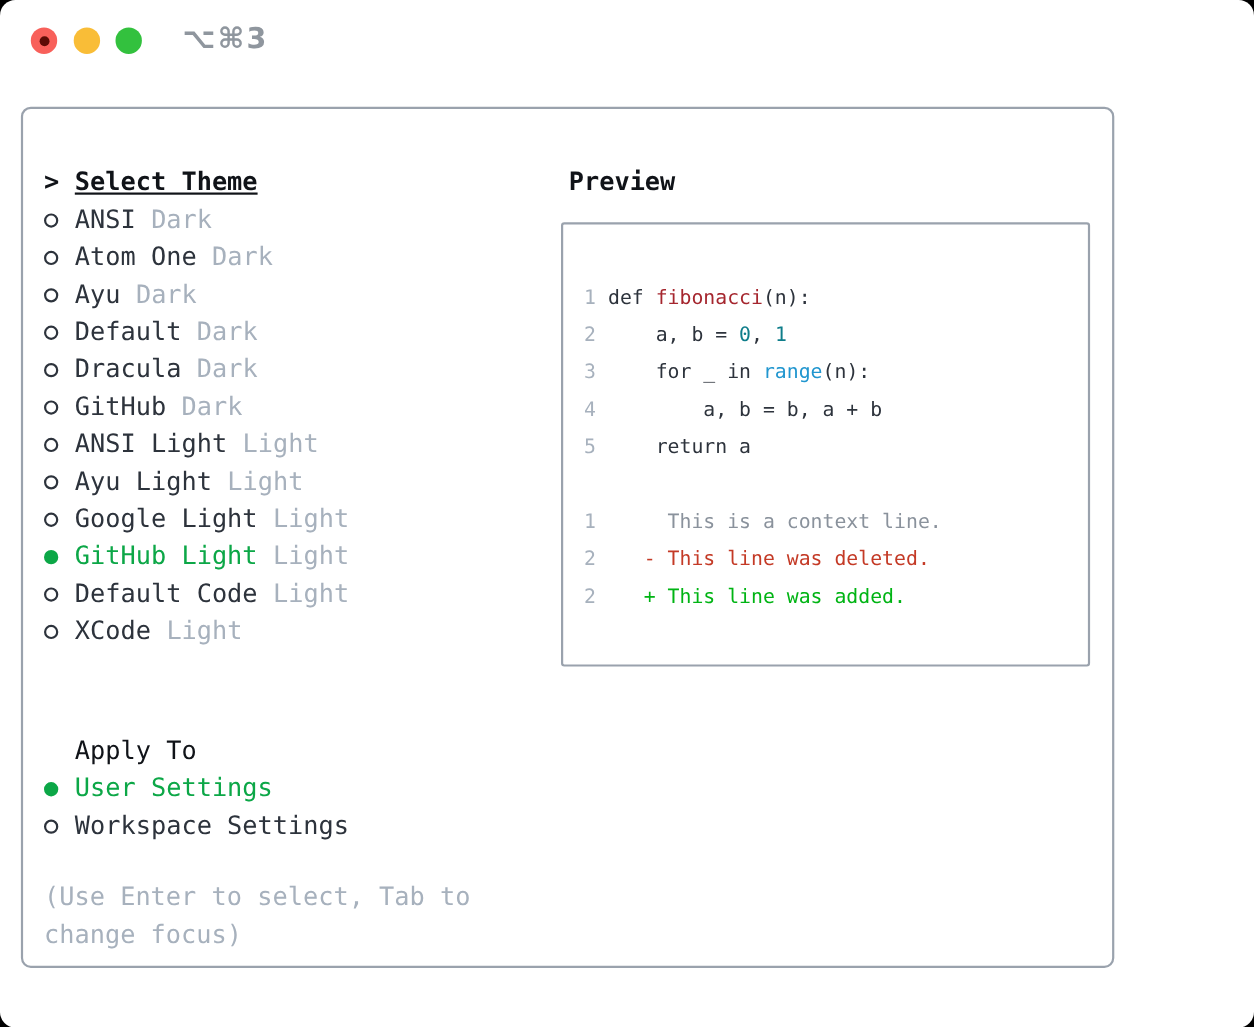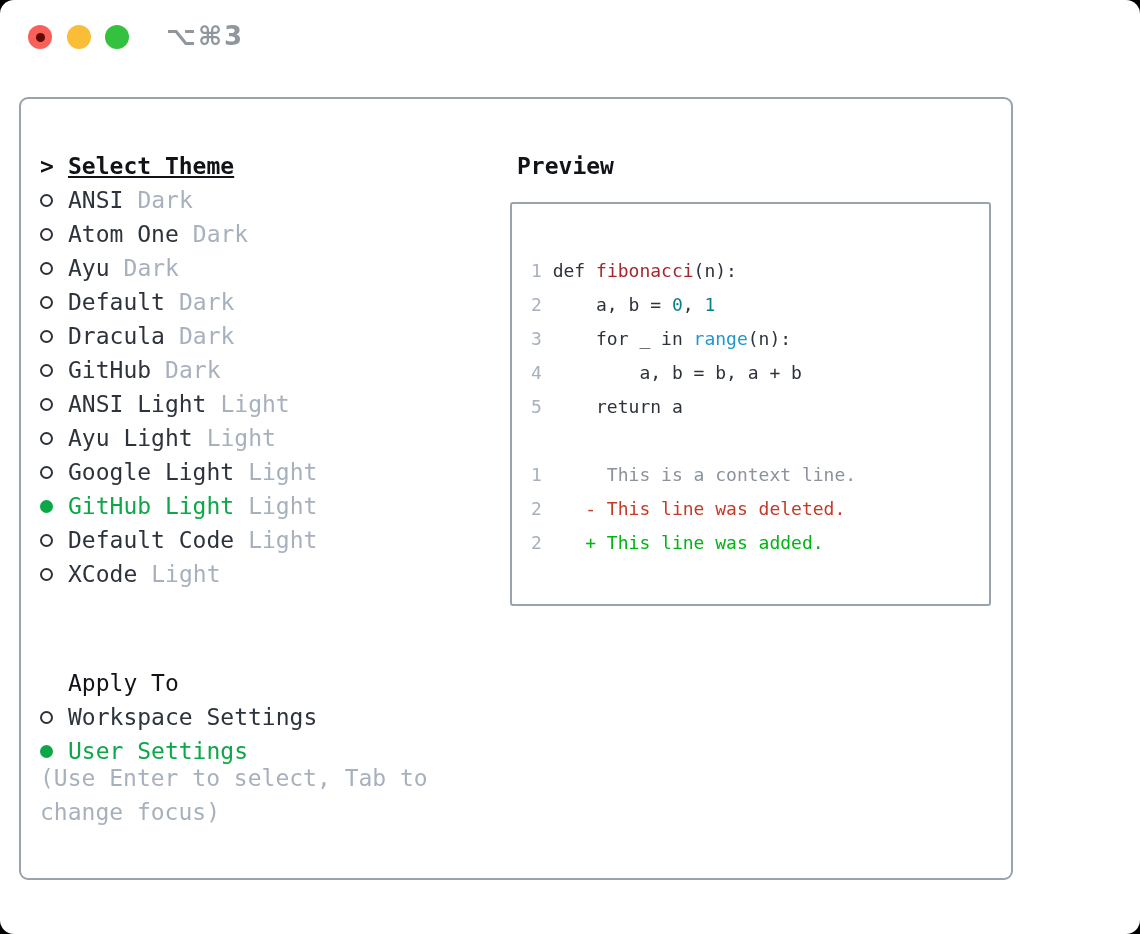--- a/index.html
+++ b/index.html
@@ -25,21 +25,21 @@
   .h-label{font-weight:700;color:var(--c-heading);text-decoration:underline;}
   .apply-label{color:var(--c-heading);}
   .dot{width:13px;height:13px;border-radius:50%;border:2px solid var(--c-fg);box-sizing:border-box;}
   .selected .dot{background:var(--c-green);border-color:var(--c-green);}
   .opt-name{color:var(--c-fg);}
   .selected .opt-name{color:var(--c-green);}
   .opt-variant{color:var(--c-ln);margin-left:14px;}
 
   .left-col{position:absolute;left:19px;top:50px;}
   .apply-col{position:absolute;left:19px;top:526px;margin-top:41px;}
-  .hint{position:absolute;left:19px;top:662px;color:var(--c-ln);font-size:23px;line-height:34px;white-space:pre;}
+  .hint{position:absolute;left:19px;top:700px;color:var(--c-ln);font-size:23px;line-height:34px;white-space:pre;}
   .hint div{height:34px;}
 
   .preview-title{position:absolute;left:496px;top:50px;height:34px;display:flex;align-items:center;
                  font-weight:700;font-size:23px;color:var(--c-heading);text-align:center;}
   .preview-box{position:absolute;left:489px;top:103px;width:477px;height:400px;
                border:2px solid var(--c-border);border-radius:3px;background:#fff;}
   .code{position:absolute;left:19px;top:50px;font-size:18px;line-height:34px;white-space:pre;}
   .code-line{height:34px;}
 
   .tk-fg{color:var(--c-fg);}      .tk-ln{color:var(--c-ln);}
@@ -81,22 +81,22 @@
           <div class="row option-row"><span class="marker"><span class="dot"></span></span><span class="opt-name">XCode</span><span class="opt-variant">Light</span></div>
         </div>
     </div>
 
     <div class="apply-col">
       <div class="row">
         <span class="marker"></span>
         <span class="apply-label">Apply To</span>
       </div>
       <div id="apply-options">
+          <div class="row option-row selected"><span class="marker"><span class="dot"></span></span><span class="opt-name">User Settings</span></div>
           <div class="row option-row"><span class="marker"><span class="dot"></span></span><span class="opt-name">Workspace Settings</span></div>
-          <div class="row option-row selected"><span class="marker"><span class="dot"></span></span><span class="opt-name">User Settings</span></div>
         </div>
     </div>
 
     <div class="hint" id="hint"><div>(Use Enter to select, Tab to</div><div>change focus)</div></div>
 
     <div class="preview-title">Preview</div>
     <div class="preview-box">
       <div id="code" class="code"><div class="code-line"><span class="tk-ln">1 </span><span class="tk-fg">def </span><span class="tk-func">fibonacci</span><span class="tk-fg">(n):</span></div><div class="code-line"><span class="tk-ln">2 </span><span class="tk-fg">    a, b = </span><span class="tk-numlit">0</span><span class="tk-fg">, </span><span class="tk-numlit">1</span></div><div class="code-line"><span class="tk-ln">3 </span><span class="tk-fg">    for _ in </span><span class="tk-call">range</span><span class="tk-fg">(n):</span></div><div class="code-line"><span class="tk-ln">4 </span><span class="tk-fg">        a, b = b, a + b</span></div><div class="code-line"><span class="tk-ln">5 </span><span class="tk-fg">    return a</span></div><div class="code-line"></div><div class="code-line"><span class="tk-ln">1</span><span class="tk-ctx">      This is a context line.</span></div><div class="code-line"><span class="tk-ln">2</span><span class="tk-del">    - This line was deleted.</span></div><div class="code-line"><span class="tk-ln">2</span><span class="tk-add">    + This line was added.</span></div></div>
     </div>
 

